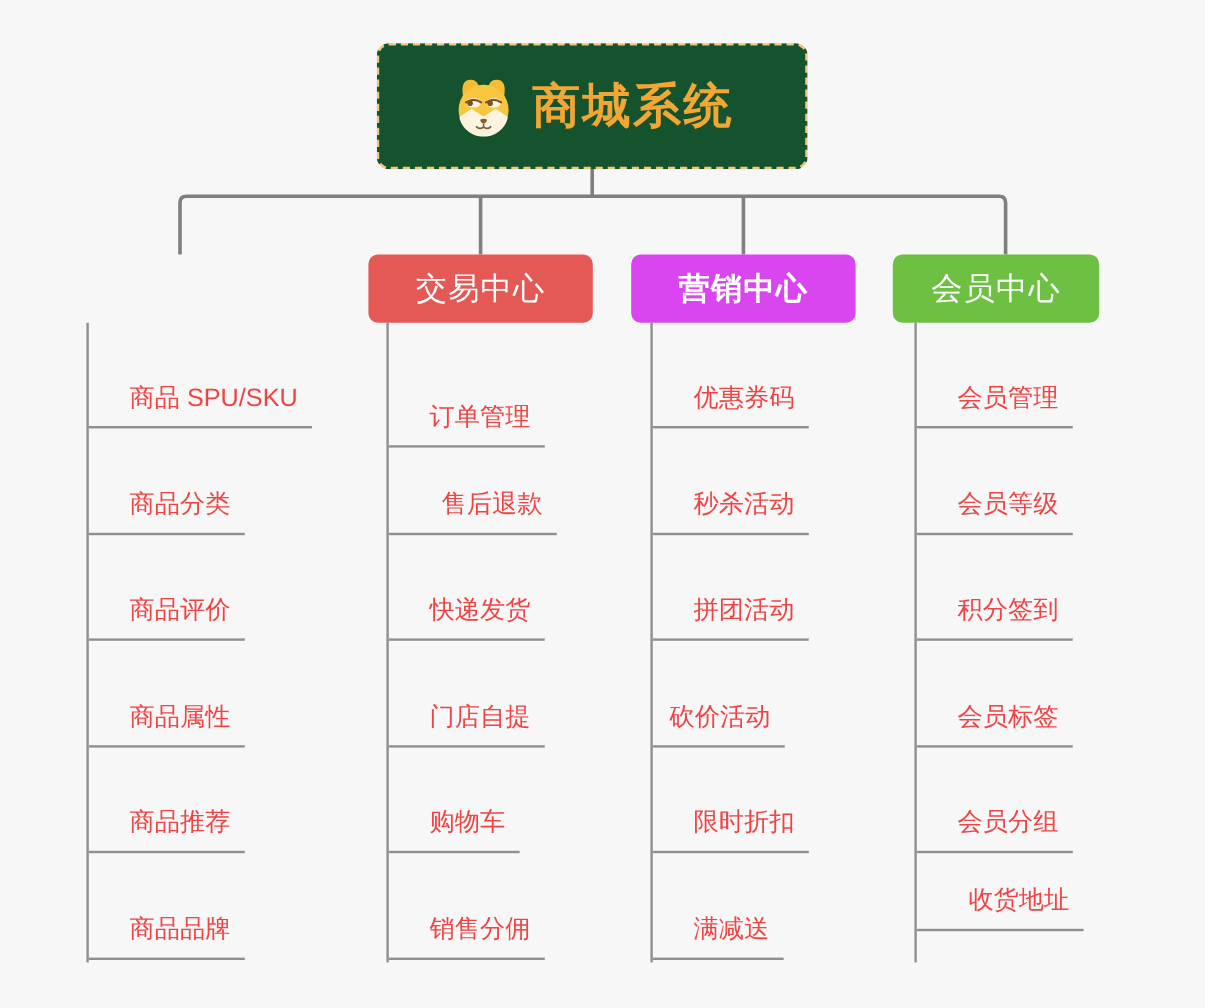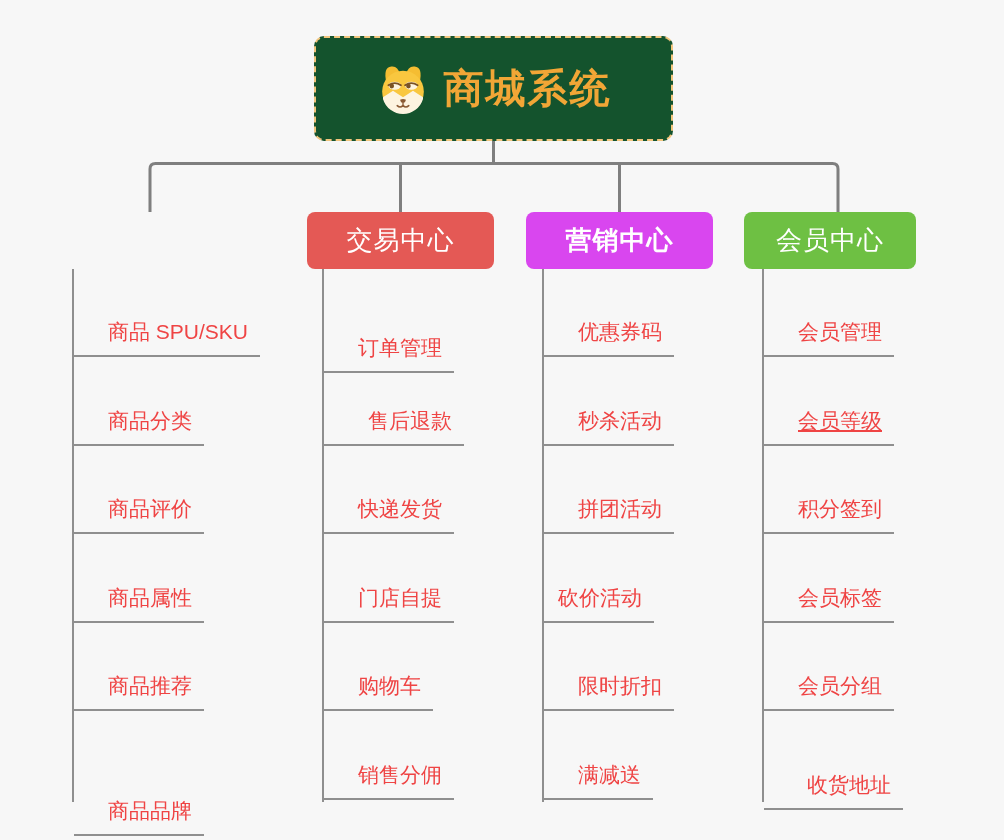--- a/index.html
+++ b/index.html
@@ -101,40 +101,40 @@
   <div class="branch-node b3" style="background: rgb(110, 192, 67);">
     <span>会员中心</span>
   </div>
 
   <div class="children-col c0">
       <div class="leaf" style="top: 48px;">商品 SPU/SKU</div>
       <div class="leaf" style="top: 137px;">商品分类</div>
       <div class="leaf" style="top: 225px;">商品评价</div>
       <div class="leaf" style="top: 314px;">商品属性</div>
       <div class="leaf" style="top: 402px;">商品推荐</div>
-      <div class="leaf" style="top: 491px; margin-top: 36px;">商品品牌</div>
+      <div class="leaf" style="top: 491px;">商品品牌</div>
     </div>
   <div class="children-col c1">
       <div class="leaf" style="top: 64px;">订单管理</div>
       <div class="leaf" style="top: 137px; padding-left: 44px;">售后退款</div>
       <div class="leaf" style="top: 225px;">快递发货</div>
       <div class="leaf" style="top: 314px;">门店自提</div>
       <div class="leaf" style="top: 402px;">购物车</div>
       <div class="leaf" style="top: 491px;">销售分佣</div>
     </div>
   <div class="children-col c2">
       <div class="leaf" style="top: 48px;">优惠券码</div>
       <div class="leaf" style="top: 137px;">秒杀活动</div>
       <div class="leaf" style="top: 225px;">拼团活动</div>
       <div class="leaf" style="top: 314px; padding-left: 14px;">砍价活动</div>
       <div class="leaf" style="top: 402px; text-align: right;">限时折扣</div>
       <div class="leaf" style="top: 491px;">满减送</div>
     </div>
   <div class="children-col c3">
       <div class="leaf" style="top: 48px;">会员管理</div>
-      <div class="leaf" style="top: 137px; text-decoration: underline;">会员等级</div>
+      <div class="leaf" style="top: 137px;">会员等级</div>
       <div class="leaf" style="top: 225px;">积分签到</div>
       <div class="leaf" style="top: 314px;">会员标签</div>
       <div class="leaf" style="top: 402px;">会员分组</div>
-      <div class="leaf" style="top: 501px; padding-left: 43px;">收货地址</div>
+      <div class="leaf" style="top: 467px; padding-left: 43px;">收货地址</div>
     </div>
 
 </div>
 
 </body></html>

